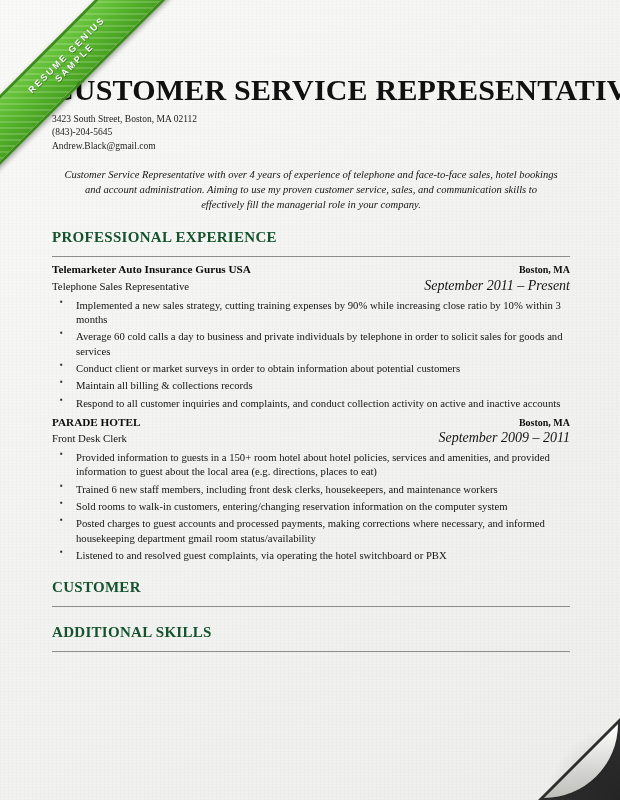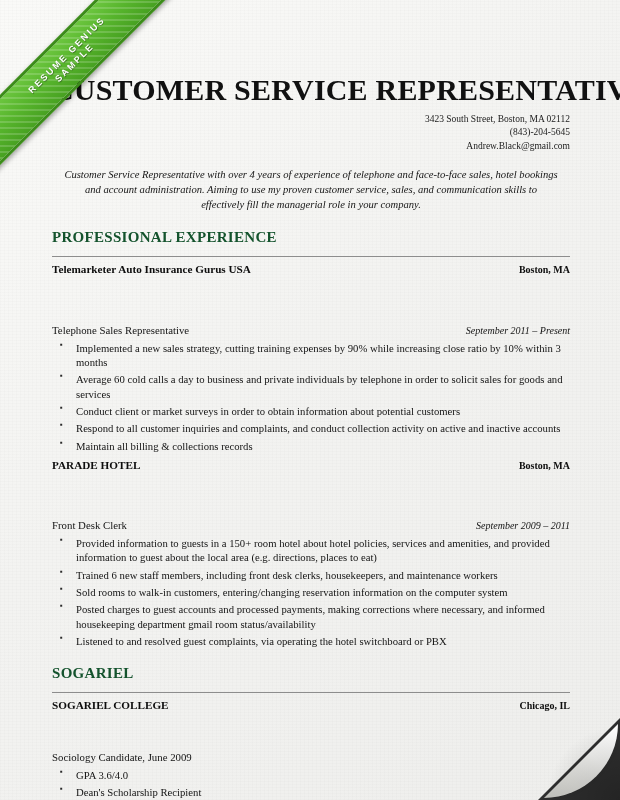--- a/index.html
+++ b/index.html
@@ -72,21 +72,21 @@
     text-align:center;
     font-size:30px;
     font-weight:bold;
     letter-spacing:.2px;
     color:#111;
     white-space:nowrap;
     line-height:1.06;
   }
 
   #contact-block {
-    text-align:right;
+    text-align:left;
     margin-top:7px;
     font-size:9.5px;
     color:#1b1b1b;
     line-height:1.42;
   }
 
   #summary {
     margin:14px 12px 0 12px;
     text-align:center;
     font-style:italic;
@@ -109,21 +109,21 @@
   .entry-row {
     display:flex;
     justify-content:space-between;
     align-items:baseline;
     line-height:1.26;
     gap:42px;
   }
   .org      { font-size:11.2px; font-weight:bold; color:#0d0d0d; }
   .loc      { font-size:10px; font-weight:bold; color:#0d0d0d; white-space:nowrap; }
   .role     { font-size:10.8px; color:#141414; }
-  .dates    { font-size:10px; font-style:italic; color:#141414; white-space:nowrap;margin-top:48px; }
+  .dates    { font-size:14px; font-style:italic; color:#141414; white-space:nowrap; }
 
   ul.bullets { list-style:none; margin-top:3px; }
   ul.bullets li {
     position:relative;
     padding-left:24px;
     font-size:10.7px;
     line-height:1.34;
     color:#141414;
     margin-bottom:3px;
   }
@@ -199,22 +199,22 @@
               <span class="loc">Boston, MA</span>
             </div>
             <div class="entry-row">
               <span class="role">Telephone Sales Representative</span>
               <span class="dates">September 2011 – Present</span>
             </div>
             <ul class="bullets">
               <li>Implemented a new sales strategy, cutting training expenses by 90% while increasing close ratio by 10% within 3 months</li>
               <li>Average 60 cold calls a day to business and private individuals by telephone in order to solicit sales for goods and services</li>
               <li>Conduct client or market surveys in order to obtain information about potential customers</li>
+              <li>Maintain all billing &amp; collections records</li>
               <li>Respond to all customer inquiries and complaints, and conduct collection activity on active and inactive accounts</li>
-              <li>Maintain all billing &amp; collections records</li>
             </ul>
           </div>
           <div class="entry">
             <div class="entry-row">
               <span class="org">PARADE HOTEL</span>
               <span class="loc">Boston, MA</span>
             </div>
             <div class="entry-row">
               <span class="role">Front Desk Clerk</span>
               <span class="dates">September 2009 – 2011</span>
@@ -224,37 +224,21 @@
               <li>Trained 6 new staff members, including front desk clerks, housekeepers, and maintenance workers</li>
               <li>Sold rooms to walk-in customers, entering/changing reservation information on the computer system</li>
               <li>Posted charges to guest accounts and processed payments, making corrections where necessary, and informed housekeeping department gmail room status/availability</li>
               <li>Listened to and resolved guest complaints, via operating the hotel switchboard or PBX</li>
             </ul>
           </div>
         </div>
     </div>
 
     <div class="section">
-      <div class="section-title">SOGARIEL</div>
-      <div id="education-entries">
-          <div class="entry">
-            <div class="entry-row">
-              <span class="org">SOGARIEL COLLEGE</span>
-              <span class="loc">Chicago, IL</span>
-            </div>
-            <div class="entry-row">
-              <span class="role">Sociology Candidate, June 2009</span>
-              <span class="dates"></span>
-            </div>
-            <ul class="bullets">
-              <li>GPA 3.6/4.0</li>
-              <li>Dean's Scholarship Recipient</li>
-            </ul>
-          </div>
-        </div>
+      <div class="section-title">CUSTOMER</div>
     </div>
 
     <div class="section">
       <div class="section-title">ADDITIONAL SKILLS</div>
     </div>
 
   </div>
 
   <div id="curl-shadow-bg"></div>
   <div id="curl"></div>

